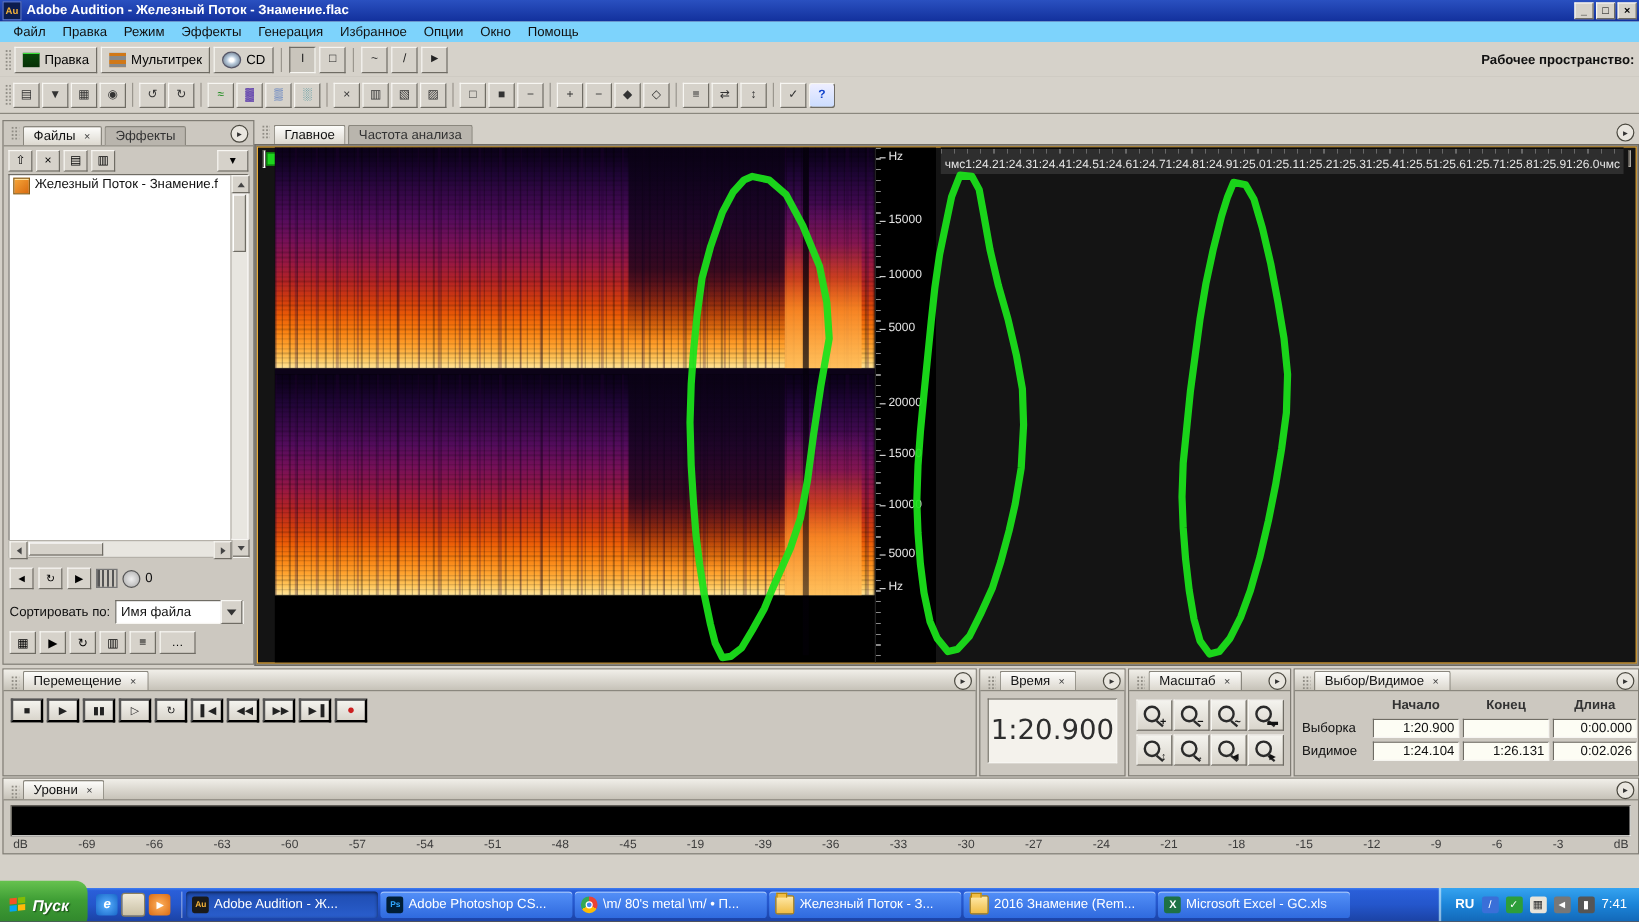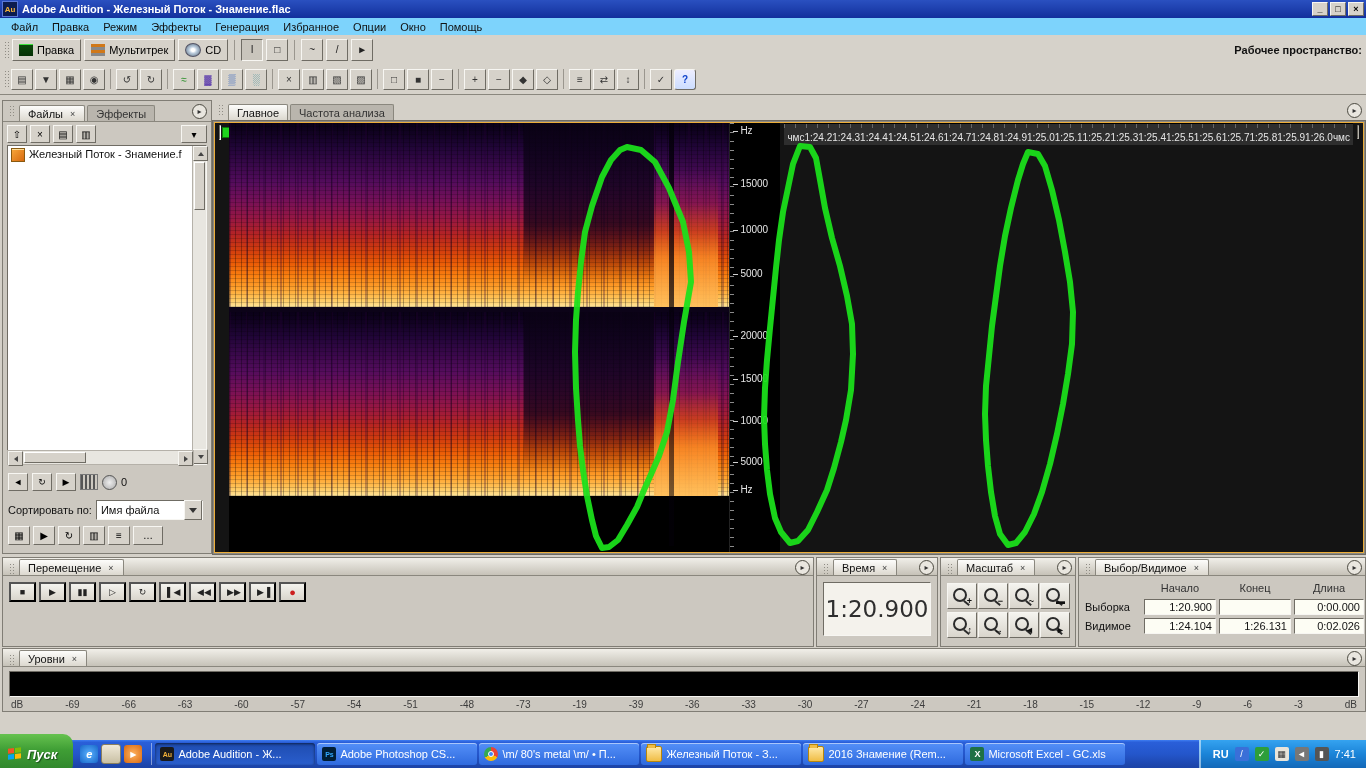--- a/index.html
+++ b/index.html
@@ -142,21 +142,21 @@
   .zoom-panel{top:557px;left:940px;width:134px;height:88px;}
   .zoom-grid{display:grid;grid-template-columns:repeat(4,28px);gap:3px;padding:7px 6px;}
   .zbtn{position:relative;width:28px;height:24px;background:linear-gradient(#f4f3ee,#d9d5cc);
         border:1px solid;border-color:#f7f6f2 #6f6c64 #6f6c64 #f7f6f2;display:flex;align-items:center;justify-content:center;}
   .mag{width:10px;height:10px;border:2px solid #2b2b2b;border-radius:50%;position:relative;margin:-3px 0 0 -4px;}
   .mag::after{content:"";position:absolute;right:-5px;bottom:-4px;width:7px;height:2px;background:#2b2b2b;transform:rotate(40deg);}
   .zsign{position:absolute;right:4px;bottom:2px;font-size:9px;font-weight:bold;color:#111;}
   .sel-panel{top:557px;left:1078px;width:286px;height:88px;}
   .sel-grid{display:grid;grid-template-columns:58px 72px 72px 70px;grid-auto-rows:17px;
             align-items:center;padding:3px 4px;column-gap:3px;row-gap:2px;}
-  .sel-grid .h{text-align:center;color:#333;}
+  .sel-grid .h{text-align:center;color:#333;font-weight:bold;}
   .sel-grid .rl{text-align:left;padding-left:2px;}
   .sfield{height:14px;background:#fdfdf4;border:1px solid;border-color:#6f6c64 #f7f6f2 #f7f6f2 #6f6c64;
           text-align:right;padding:0 3px;line-height:14px;}
   
   .levels-panel{top:648px;left:2px;width:1362px;height:62px;}
   .lvl-meter{margin:4px 6px 2px;height:24px;background:#000;border:1px solid;
              border-color:#6f6c64 #f7f6f2 #f7f6f2 #6f6c64;}
   .lvl-scale{display:flex;justify-content:space-between;padding:0 8px;color:#3c3c3c;font-size:10px;}
   
   .statusbar{position:absolute;top:711px;left:0;right:0;height:29px;background:#d4d0c8;
@@ -568,21 +568,21 @@
     <div class="lvl-scale">
       <span>dB</span>
       <span>-69</span>
         <span>-66</span>
       <span>-63</span>
         <span>-60</span>
       <span>-57</span>
         <span>-54</span>
       <span>-51</span>
         <span>-48</span>
-      <span>-73</span>
+      <span>-45</span>
         <span>-19</span>
       <span>-39</span>
         <span>-36</span>
       <span>-33</span>
         <span>-30</span>
       <span>-27</span>
         <span>-24</span>
       <span>-21</span>
         <span>-18</span>
       <span>-15</span>

